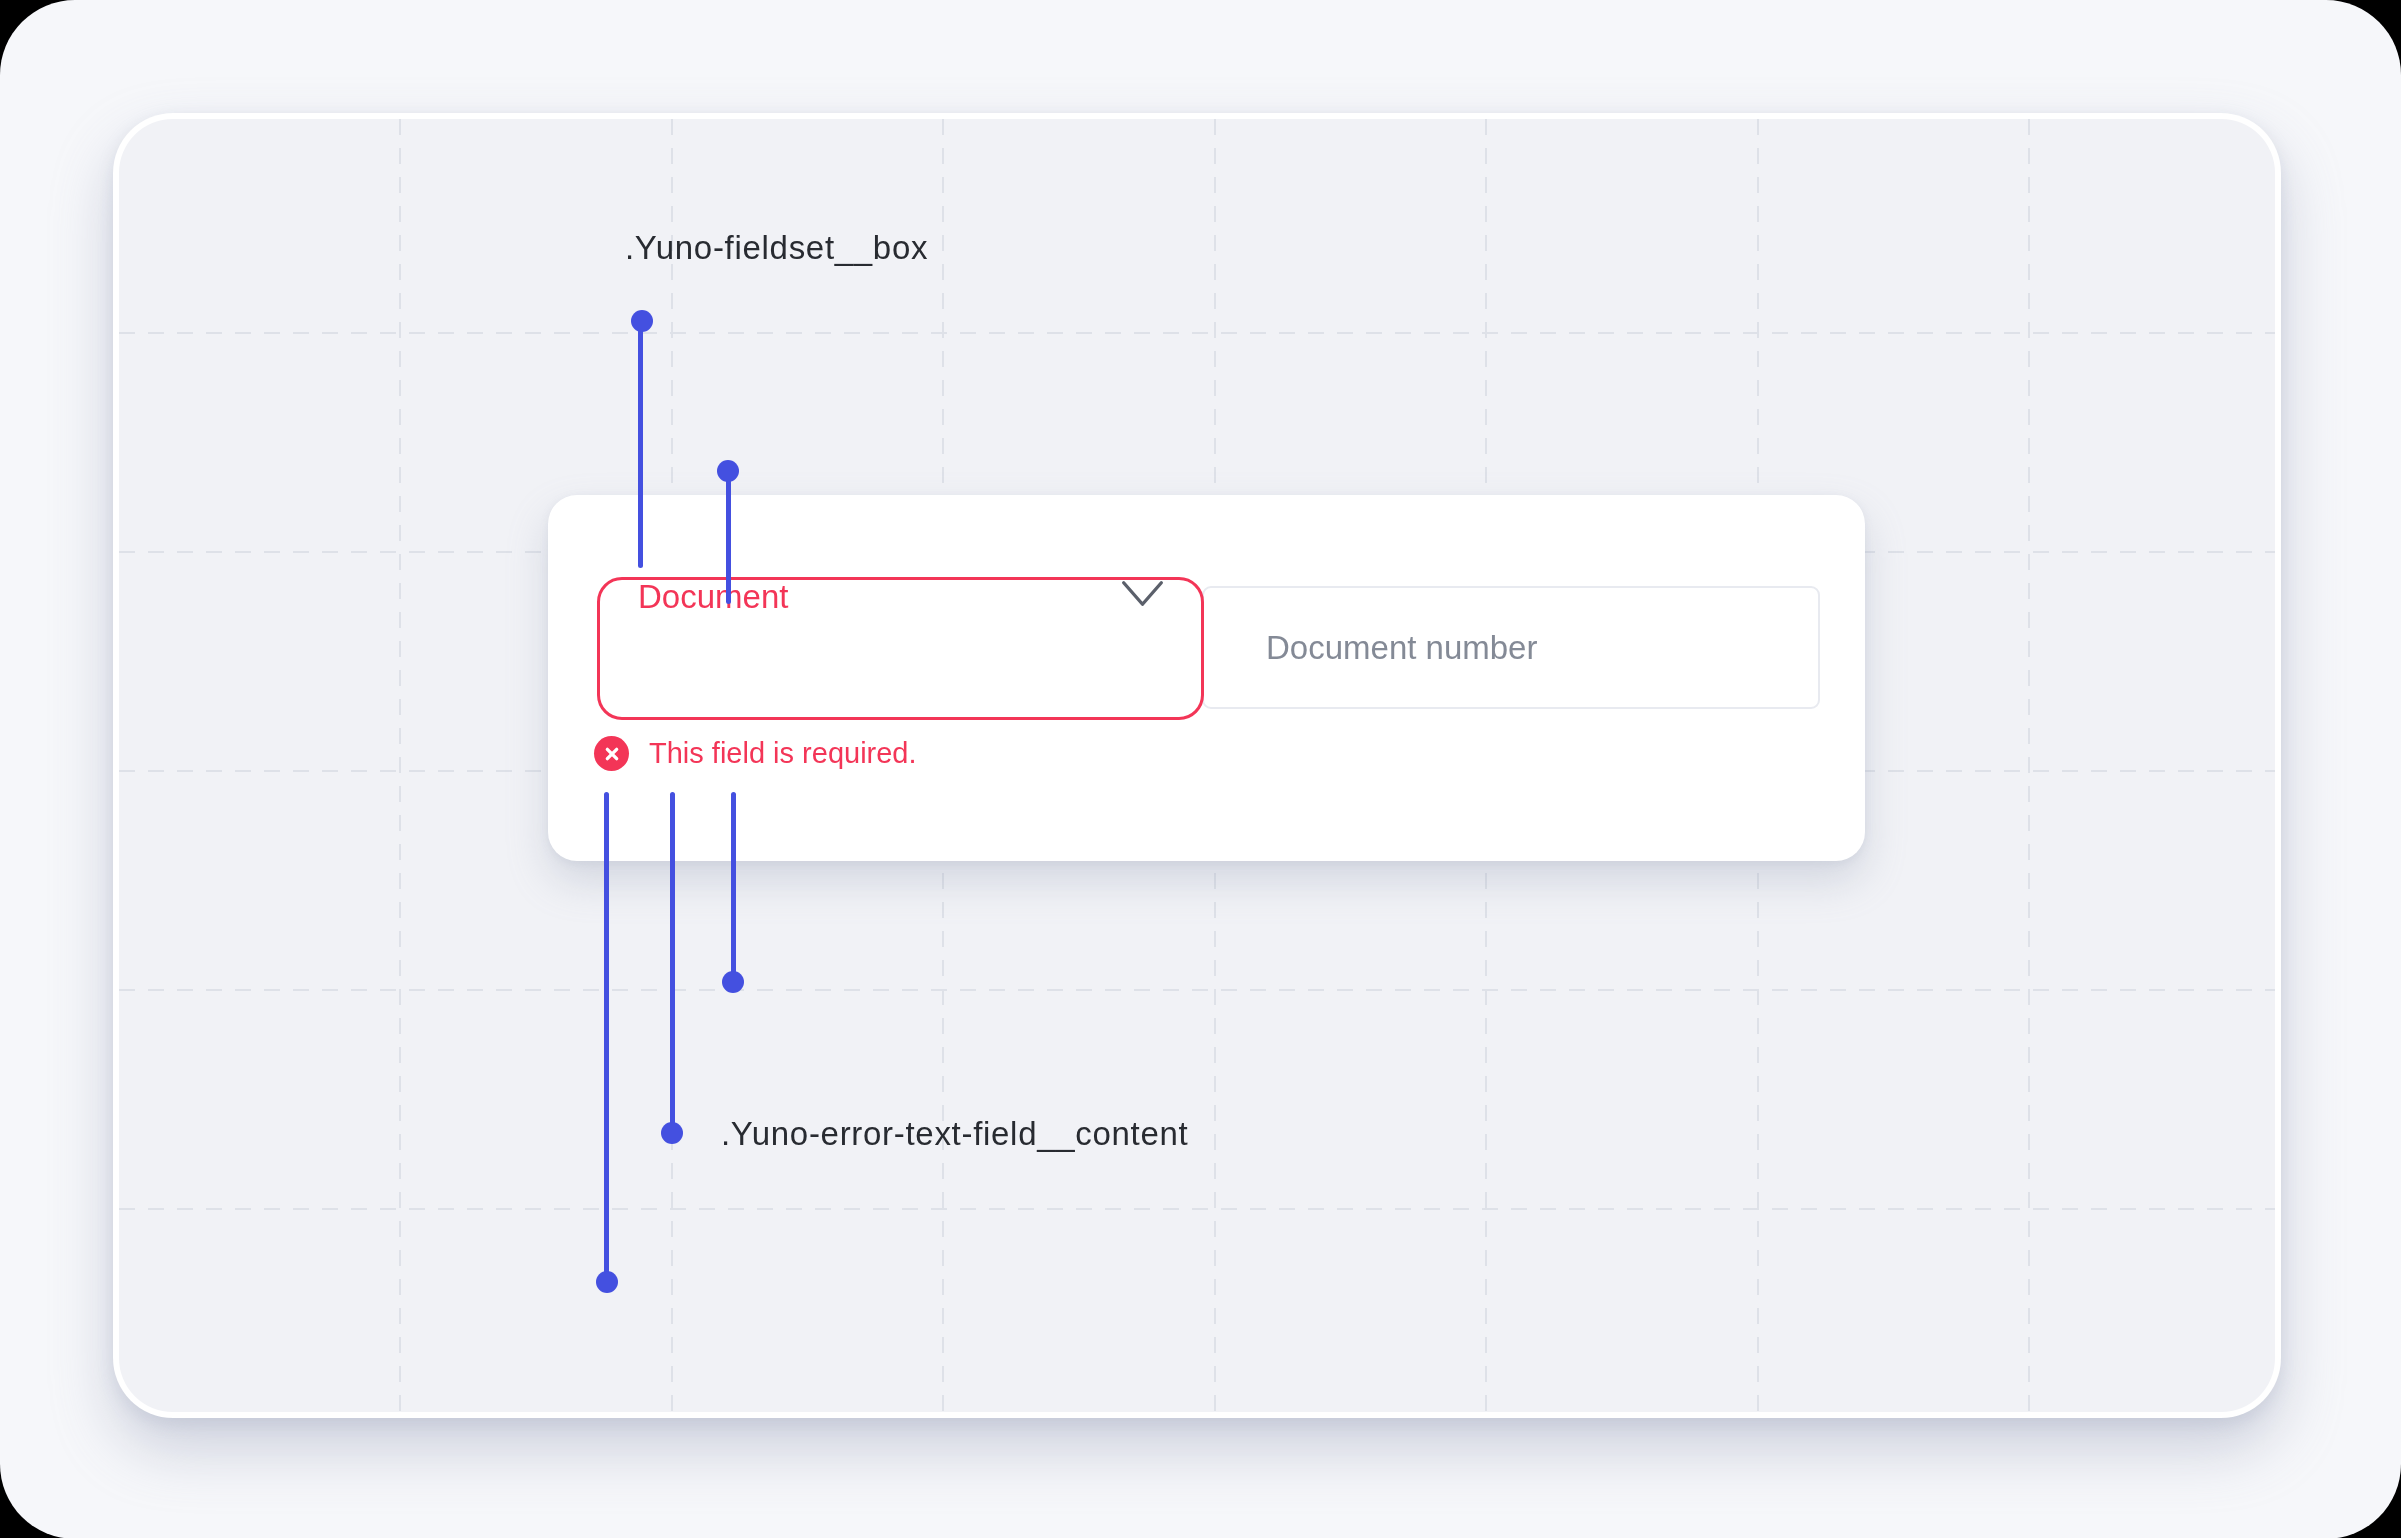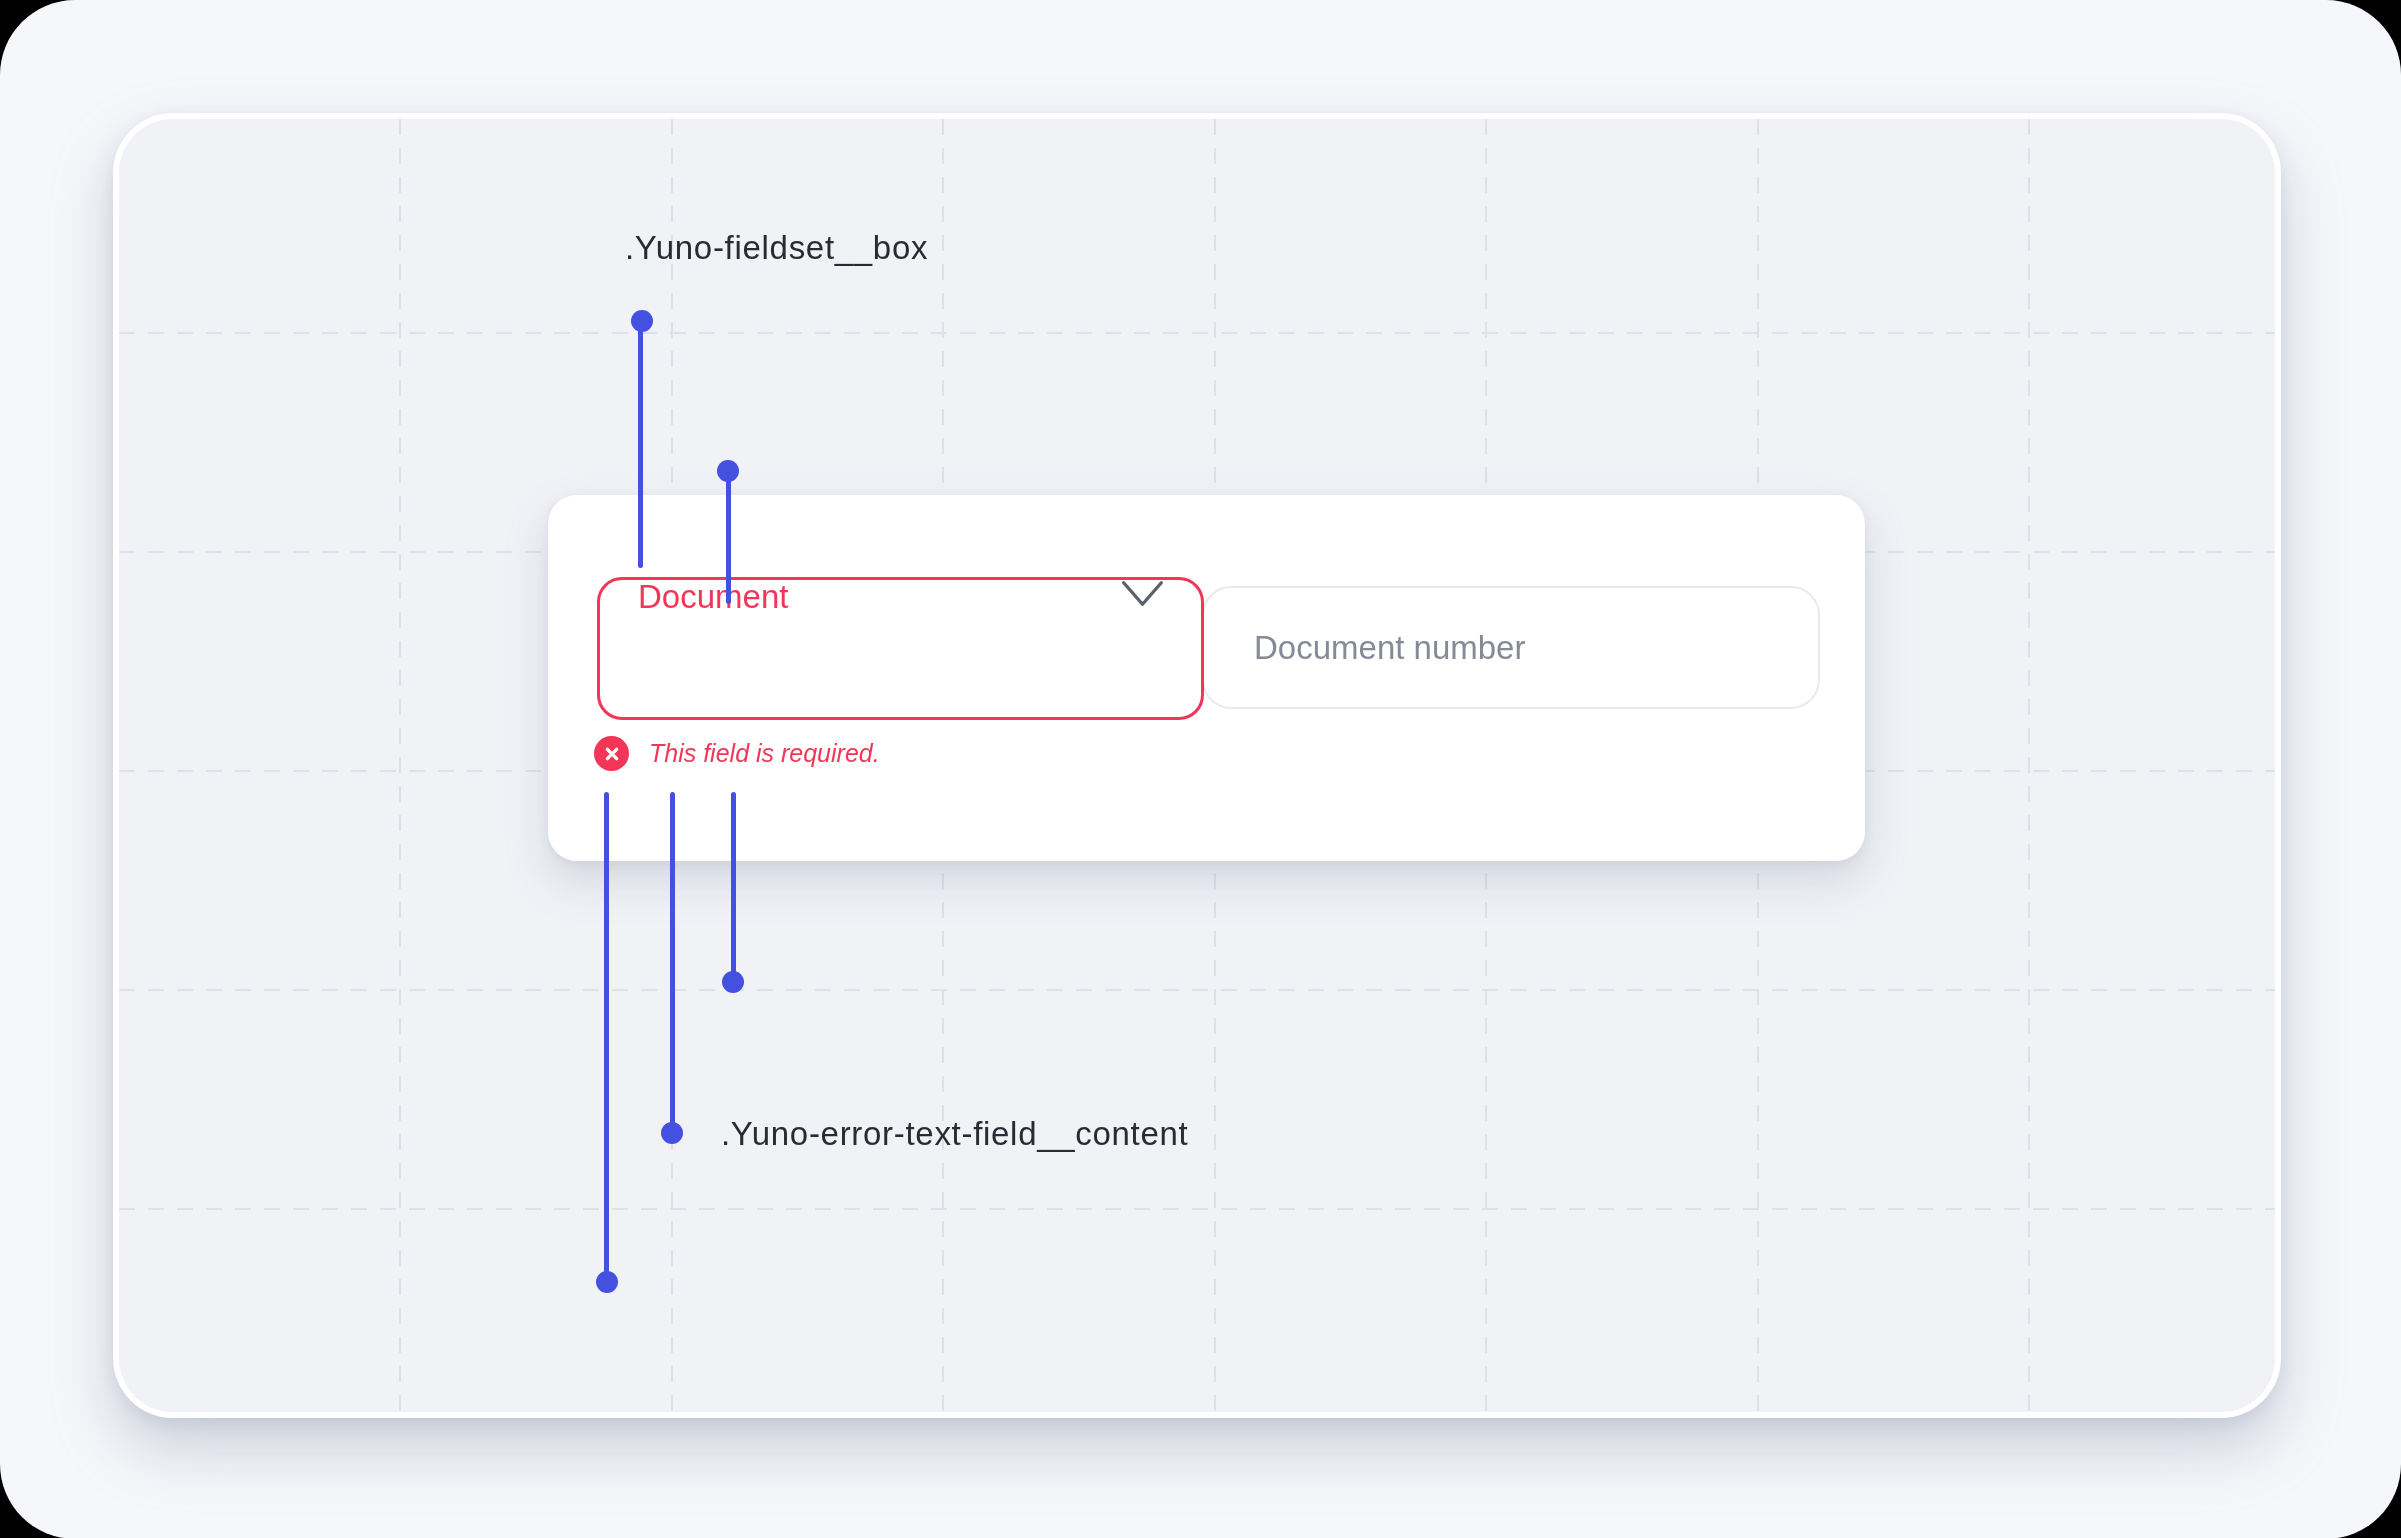--- a/index.html
+++ b/index.html
@@ -36,37 +36,37 @@
   .select-box{
     position:absolute;left:597px;top:577px;width:607px;height:143px;
     border:3.3px solid var(--error);border-radius:25px;background:#fff;
     display:flex;align-items:flex-start;justify-content:space-between;
     padding:0 37px 0 38px;cursor:pointer;z-index:4;
   }
   .select-value{font-size:33px;color:var(--error);line-height:1;}
   .chevron{width:43px;height:27px;display:block;}
   .input-box{
     position:absolute;left:1202px;top:586px;width:618px;height:123px;
-    border:2px solid var(--input-border);border-radius:29px;background:#fff;z-index:3;
-    padding:0 0 0 48px;display:flex;align-items:center;
+    border:2px solid var(--input-border);border-radius:9px;background:#fff;z-index:3;
+    padding:0 0 0 60px;display:flex;align-items:center;
   }
   .input-box input{
     border:none;outline:none;width:100%;background:transparent;
     font-family:"Liberation Sans", sans-serif;font-size:33px;color:#3a3f49;
   }
   .input-box input::placeholder{color:var(--placeholder);opacity:1;}
   .error-row{
     position:absolute;left:594px;top:736px;height:35px;display:flex;align-items:center;gap:20px;z-index:4;
   }
   .error-badge{
     width:35px;height:35px;border-radius:50%;background:var(--error);
     display:flex;align-items:center;justify-content:center;flex:0 0 auto;
   }
   .error-badge svg{width:16px;height:16px;display:block;}
-  .error-text{font-size:25px;color:var(--error);line-height:1;font-style:italic;}
+  .error-text{font-size:29px;color:var(--error);line-height:1;}
   .class-label{
     position:absolute;height:37px;display:flex;z-index:6;
     font-size:33px;color:var(--ink);letter-spacing:0.7px;white-space:nowrap;
   }
   .class-label .gap{display:inline-block;width:31px;}
   .pin-line{position:absolute;width:5.3px;background:var(--connector);border-radius:2.7px;z-index:5;}
   .pin-dot{position:absolute;width:22px;height:22px;border-radius:50%;background:var(--connector);z-index:6;}
 </style>
 </head>
 <body>

